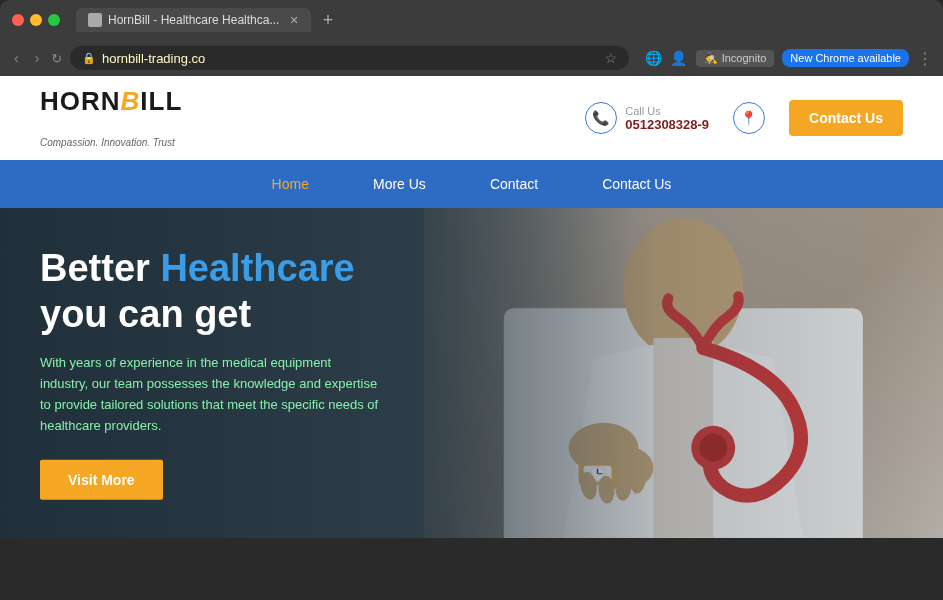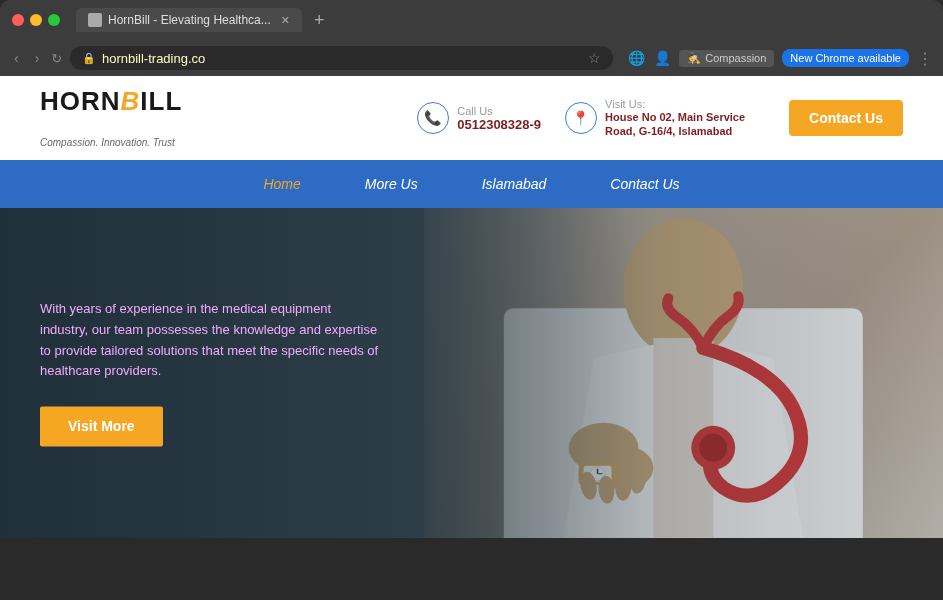--- a/index.html
+++ b/index.html
@@ -151,21 +151,20 @@
     .site-nav {
       background: #2d6bc4;
       display: flex;
       align-items: center;
       justify-content: center;
       padding: 0;
     }
     .nav-links {
       display: flex;
       gap: 8px;
-      font-style: italic;
     }
     .nav-link {
       color: white;
       text-decoration: none;
       padding: 16px 28px;
       font-size: 14px;
       cursor: pointer;
       display: block;
     }
     .nav-link.active { color: #f5a623; }
@@ -220,21 +219,21 @@
     .hero-title {
       font-size: 38px;
       font-weight: 800;
       color: white;
       line-height: 1.2;
       margin-bottom: 16px;
     }
     .hero-title-highlight { color: #3b9de8; }
     .hero-desc {
       font-size: 13px;
-      color: #f0abfc;
+      color: #86efac;
       line-height: 1.6;
       margin-bottom: 24px;
       max-width: 340px;
     }
     .learn-more-btn {
       background: #f5a623;
       color: white;
       border: none;
       padding: 12px 28px;
       font-size: 14px;
@@ -248,40 +247,40 @@
 
 <div class="browser-chrome">
   <div class="title-bar">
     <div class="traffic-lights">
       <div class="tl tl-red"></div>
       <div class="tl tl-yellow"></div>
       <div class="tl tl-green"></div>
     </div>
     <div class="tab">
       <span class="tab-favicon"></span>
-      <span>HornBill - Elevating Healthca...</span>
+      <span>HornBill - Healthcare Healthca...</span>
       <span class="tab-close">✕</span>
     </div>
     <span class="new-tab-btn">+</span>
   </div>
   <div class="address-bar-row">
     <span class="nav-btn">‹</span>
     <span class="nav-btn">›</span>
     <span class="refresh-btn">↻</span>
     <div class="address-bar">
       <span class="lock-icon">🔒</span>
       <span class="url-text">hornbill-trading.co</span>
       <span class="star-icon">☆</span>
     </div>
     <div class="browser-actions">
       <span class="browser-action-icon">🌐</span>
       <span class="browser-action-icon">👤</span>
       <div class="incognito-badge">
         <span>🕵</span>
-        <span>Compassion</span>
+        <span>Incognito</span>
       </div>
       <button class="new-chrome-btn">New Chrome available</button>
       <span class="more-btn">⋮</span>
     </div>
   </div>
 </div>
 
 <div class="website">
 
   <header class="site-header">
@@ -295,34 +294,30 @@
     <div class="header-contact">
       <div class="contact-item">
         <div class="contact-icon">📞</div>
         <div>
           <div class="contact-label">Call Us</div>
           <div class="contact-value contact-value-blue">0512308328-9</div>
         </div>
       </div>
       <div class="contact-item">
         <div class="contact-icon">📍</div>
-        <div>
-          <div class="contact-label">Visit Us:</div>
-          <div class="contact-value contact-value-blue" style="font-size:11px;max-width:160px;line-height:1.3;">House No 02, Main Service Road, G-16/4, Islamabad</div>
-        </div>
       </div>
       <button class="contact-btn">Contact Us</button>
     </div>
   </header>
 
   <nav class="site-nav">
     <div class="nav-links">
       <a class="nav-link active">Home</a>
       <a class="nav-link">More Us</a>
-      <a class="nav-link">Islamabad</a>
+      <a class="nav-link">Contact</a>
       <a class="nav-link">Contact Us</a>
     </div>
   </nav>
 
   <section class="hero">
     <div class="hero-bg"></div>
 
     <div class="hero-doctor">
       <svg viewBox="0 0 520 330" xmlns="http://www.w3.org/2000/svg" style="position:absolute;inset:0;width:100%;height:100%;">
 
@@ -352,18 +347,22 @@
         <line x1="174" y1="266" x2="179" y2="266" stroke="#333" stroke-width="1"></line>
 
         <ellipse cx="165" cy="278" rx="8" ry="14" fill="#c8a878" transform="rotate(-10 165 278)"></ellipse>
         <ellipse cx="183" cy="282" rx="8" ry="14" fill="#c8a878" transform="rotate(-5 183 282)"></ellipse>
         <ellipse cx="200" cy="280" rx="8" ry="13" fill="#c8a878" transform="rotate(5 200 280)"></ellipse>
         <ellipse cx="215" cy="274" rx="7" ry="12" fill="#c8a878" transform="rotate(12 215 274)"></ellipse>
       </svg>
     </div>
 
     <div class="hero-content">
+      <h1 class="hero-title">
+        <span>Better </span><span class="hero-title-highlight">Healthcare</span><br>
+        <span>you can get</span>
+      </h1>
       <p class="hero-desc">With years of experience in the medical equipment industry, our team possesses the knowledge and expertise to provide tailored solutions that meet the specific needs of healthcare providers.</p>
       <button class="learn-more-btn">Visit More</button>
     </div>
   </section>
 
 </div>
 
 </body></html>

